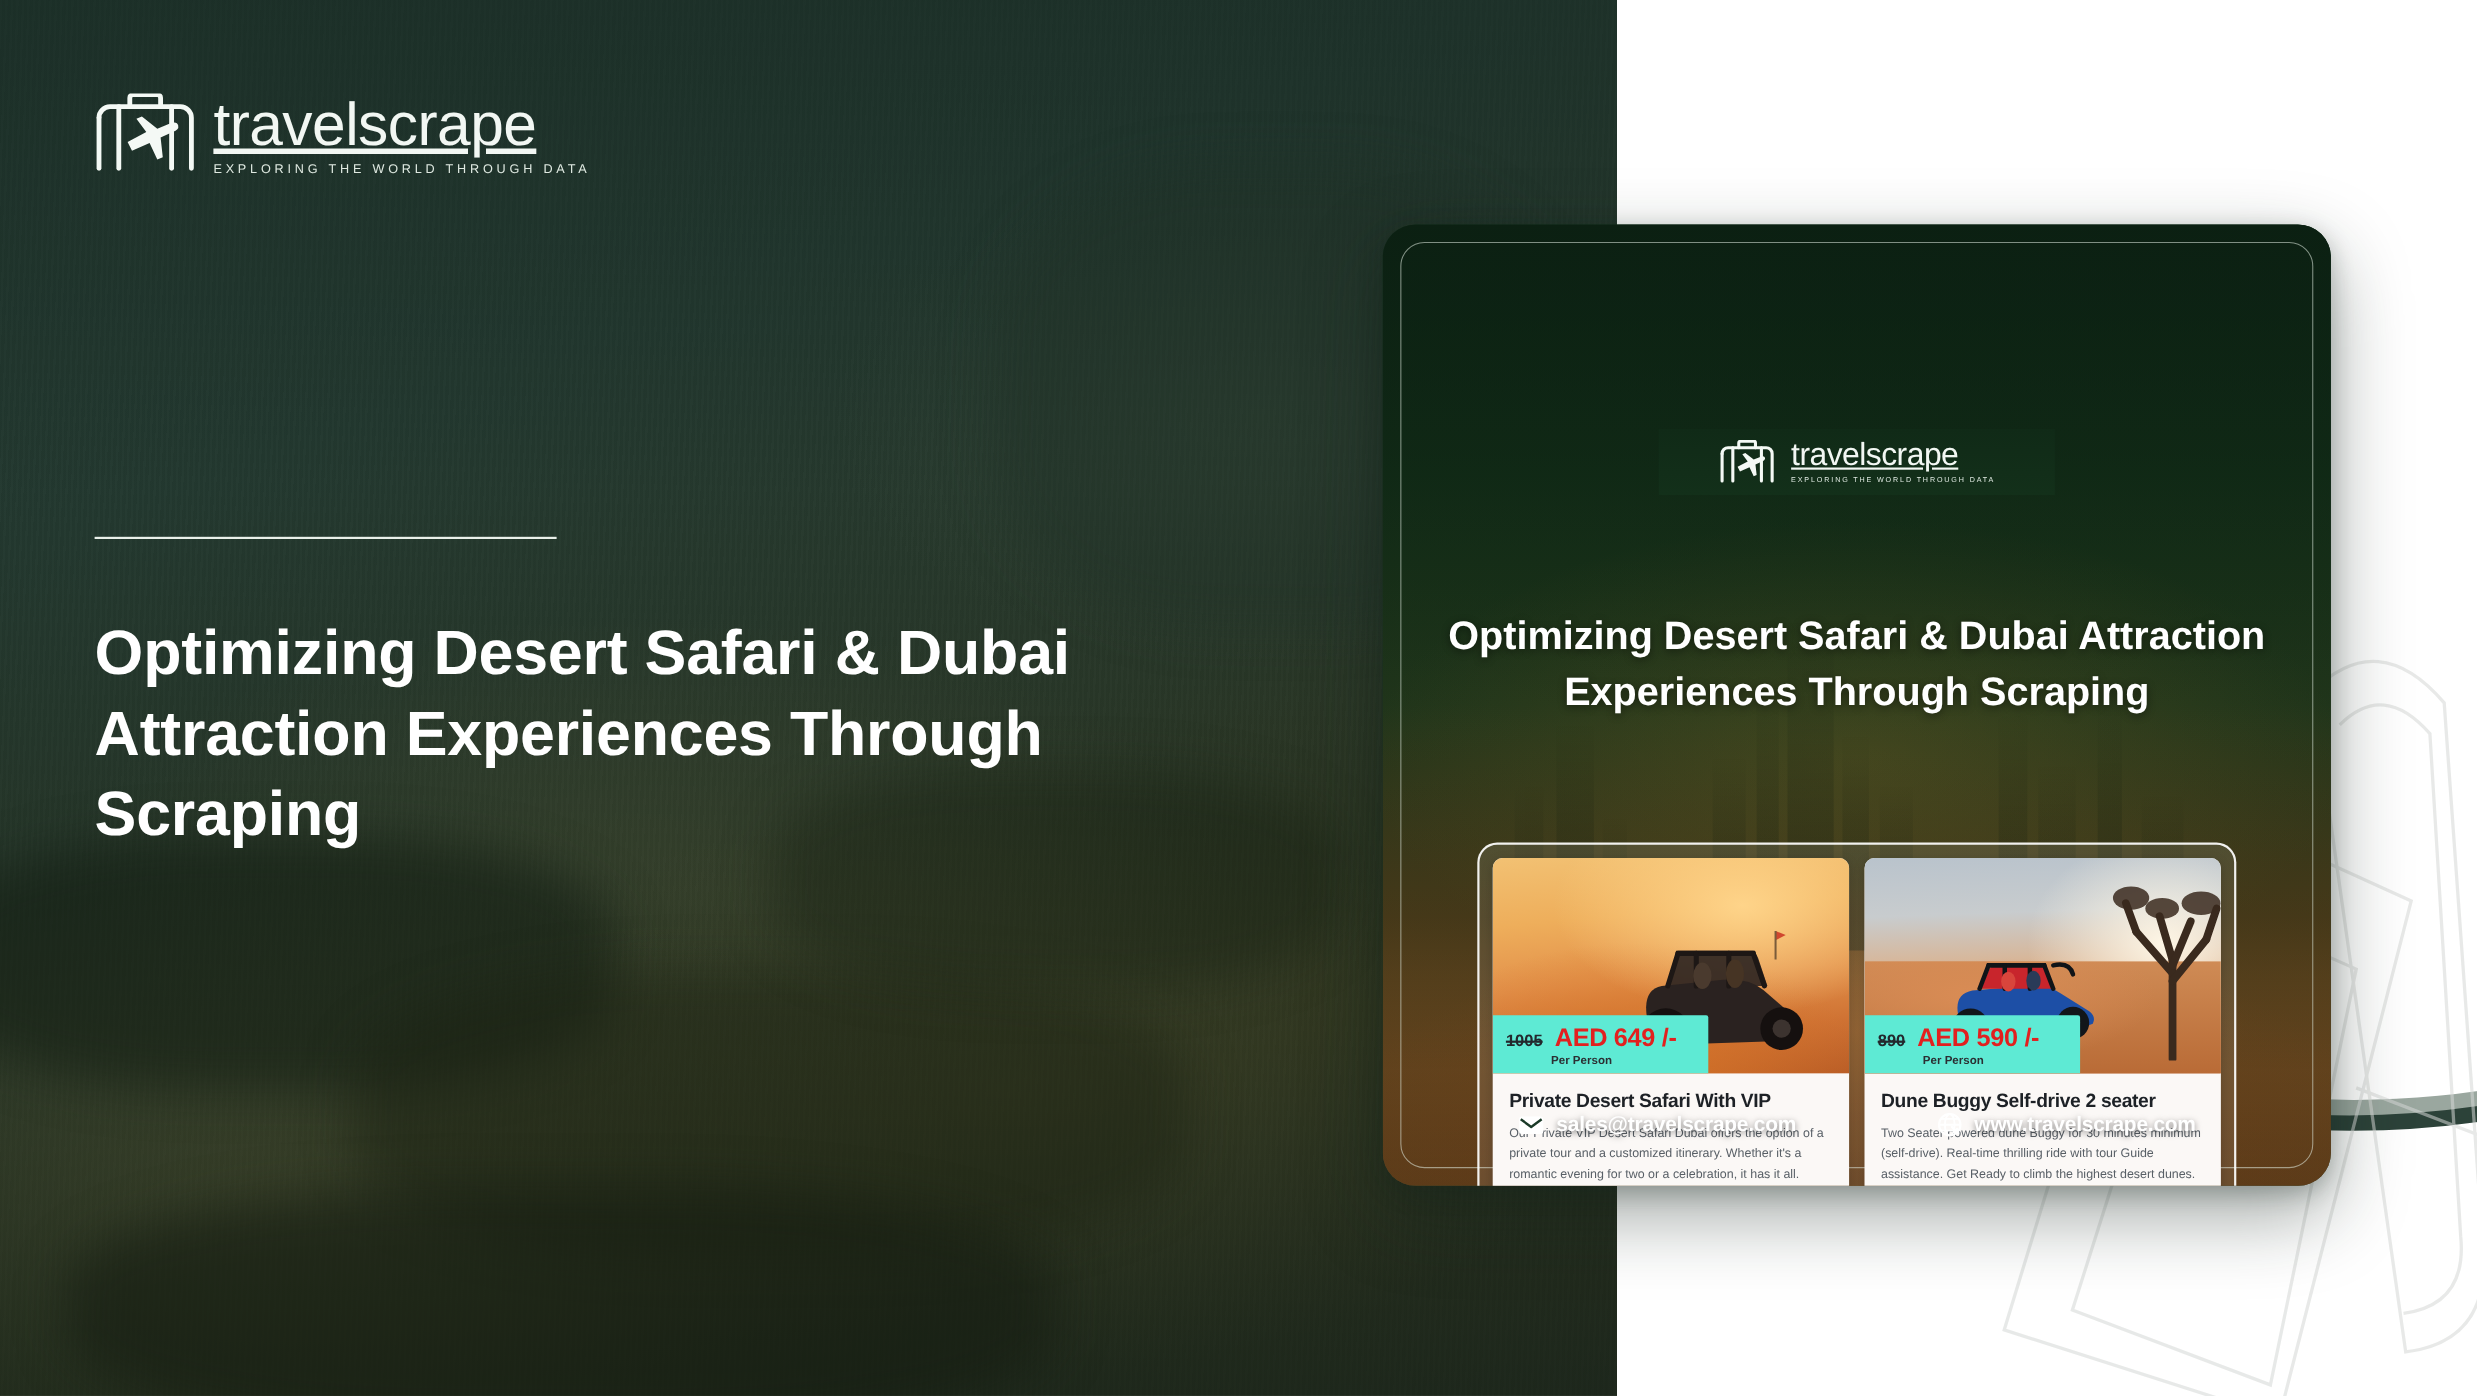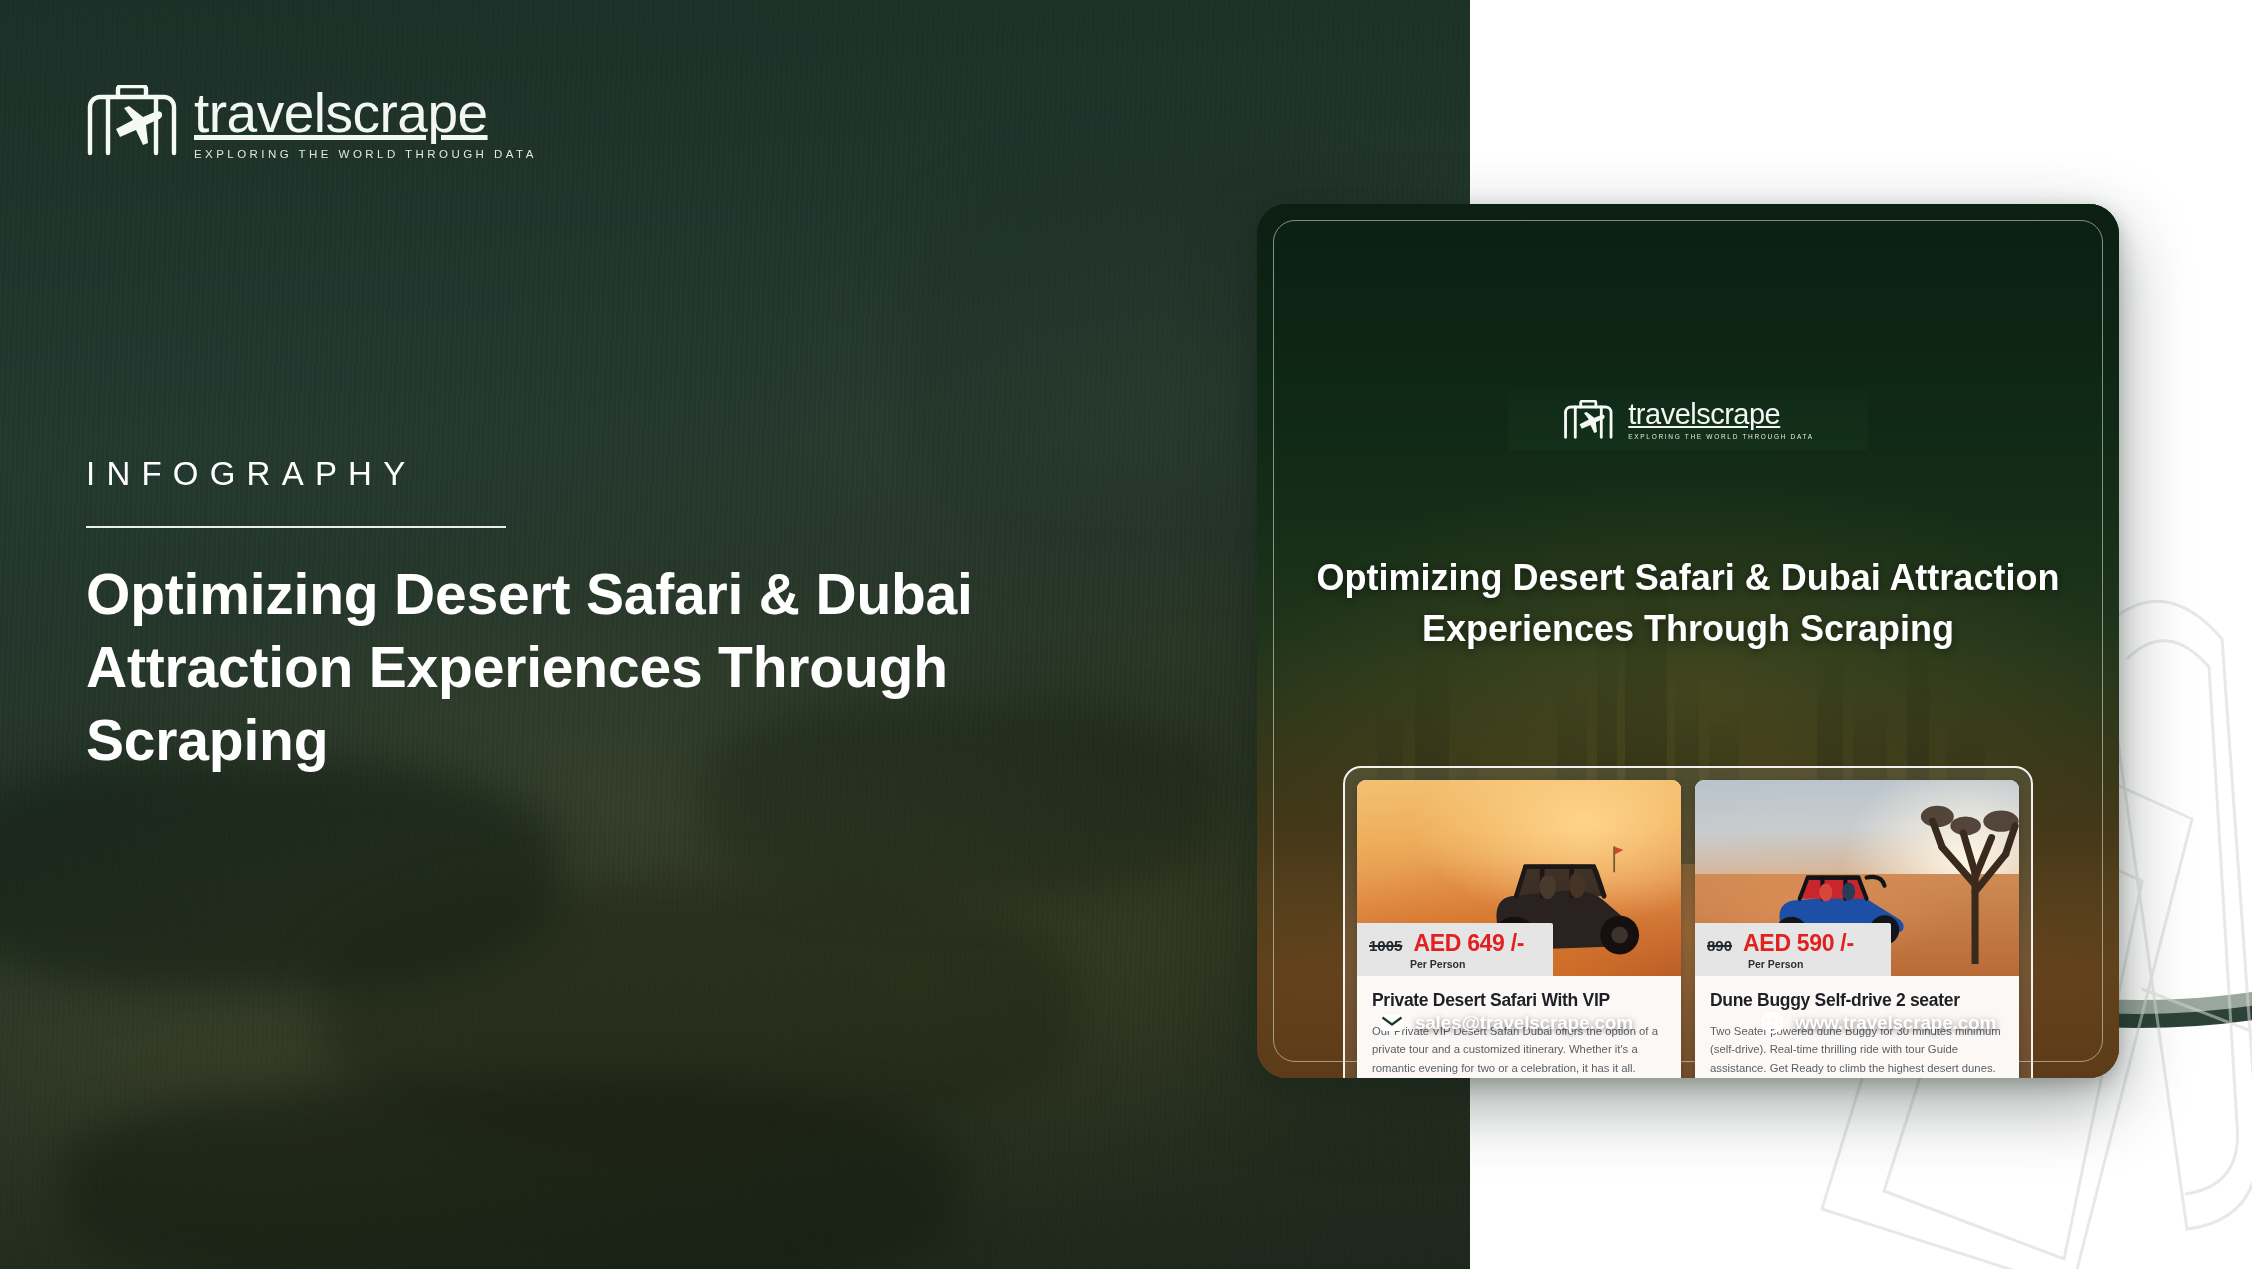--- a/index.html
+++ b/index.html
@@ -137,21 +137,21 @@
     background:
       radial-gradient(ellipse 200px 160px at 84% 40%, rgba(255,248,232,.98), transparent 62%),
       radial-gradient(ellipse 320px 150px at 40% 100%, rgba(208,112,58,.95), transparent 70%),
       linear-gradient(178deg,#b9c3cc 0%,#c8ccce 26%,#d8b596 48%,#cf8a55 70%,#b96a38 100%);
   }
   .buggy { position:absolute; filter:blur(.3px); }
   .tree { position:absolute; }
 
   .price-tag {
     position:absolute; left:0; bottom:0; z-index:3;
-    background:#e5e5e5; padding:7px 16px 6px 12px; border-top-right-radius:2px;
+    background:#5eead4; padding:7px 16px 6px 12px; border-top-right-radius:2px;
     min-width:196px;
   }
   .price-row { display:flex; align-items:baseline; gap:11px; }
   .price-old { color:#23282d; font-size:15px; font-weight:700; text-decoration:line-through;
      text-decoration-thickness:2px; }
   .price-new { color:#e2201f; font-size:23px; font-weight:700; letter-spacing:-.3px; }
   .price-per { color:#2b2f33; font-size:10.5px; font-weight:600; margin-top:1px;padding-left:41px; }
 
   .p-body { padding:14px 15px 0 15px; flex:1; display:flex; flex-direction:column; }
   .p-title { color:#1d2126; font-size:17.5px; font-weight:700; letter-spacing:-.3px; line-height:1.2; }
@@ -214,21 +214,20 @@
       </g>
       <path d="M32 44 l17 -9 l-9 -12 l5 -2 l14 11 l12 -5 q6 -2 7 2 q1 4 -5 6 l-11 5 l2 18 l-5 2 l-7 -15 l-16 7 z" fill="#f4f9f5"></path>
     </svg>
     <div class="words">
       <div class="wordmark">travelscrape</div>
       <div class="tagline">EXPLORING THE WORLD THROUGH DATA</div>
     </div>
   </div>
 
   <div class="eyebrow-wrap">
-    <div class="eyebrow">INFOGRAPHY</div>
     <div class="eyebrow-rule"></div>
   </div>
 
   <h1 class="headline">Optimizing Desert Safari &amp; Dubai Attraction Experiences Through Scraping</h1>
 
   <div class="panel">
     <div class="panel-photo">
       <div class="skyline">
         <div class="sky-b" style="left:120px;width:26px;height:150px;"></div>
         <div class="sky-b" style="left:158px;width:34px;height:205px;"></div>

